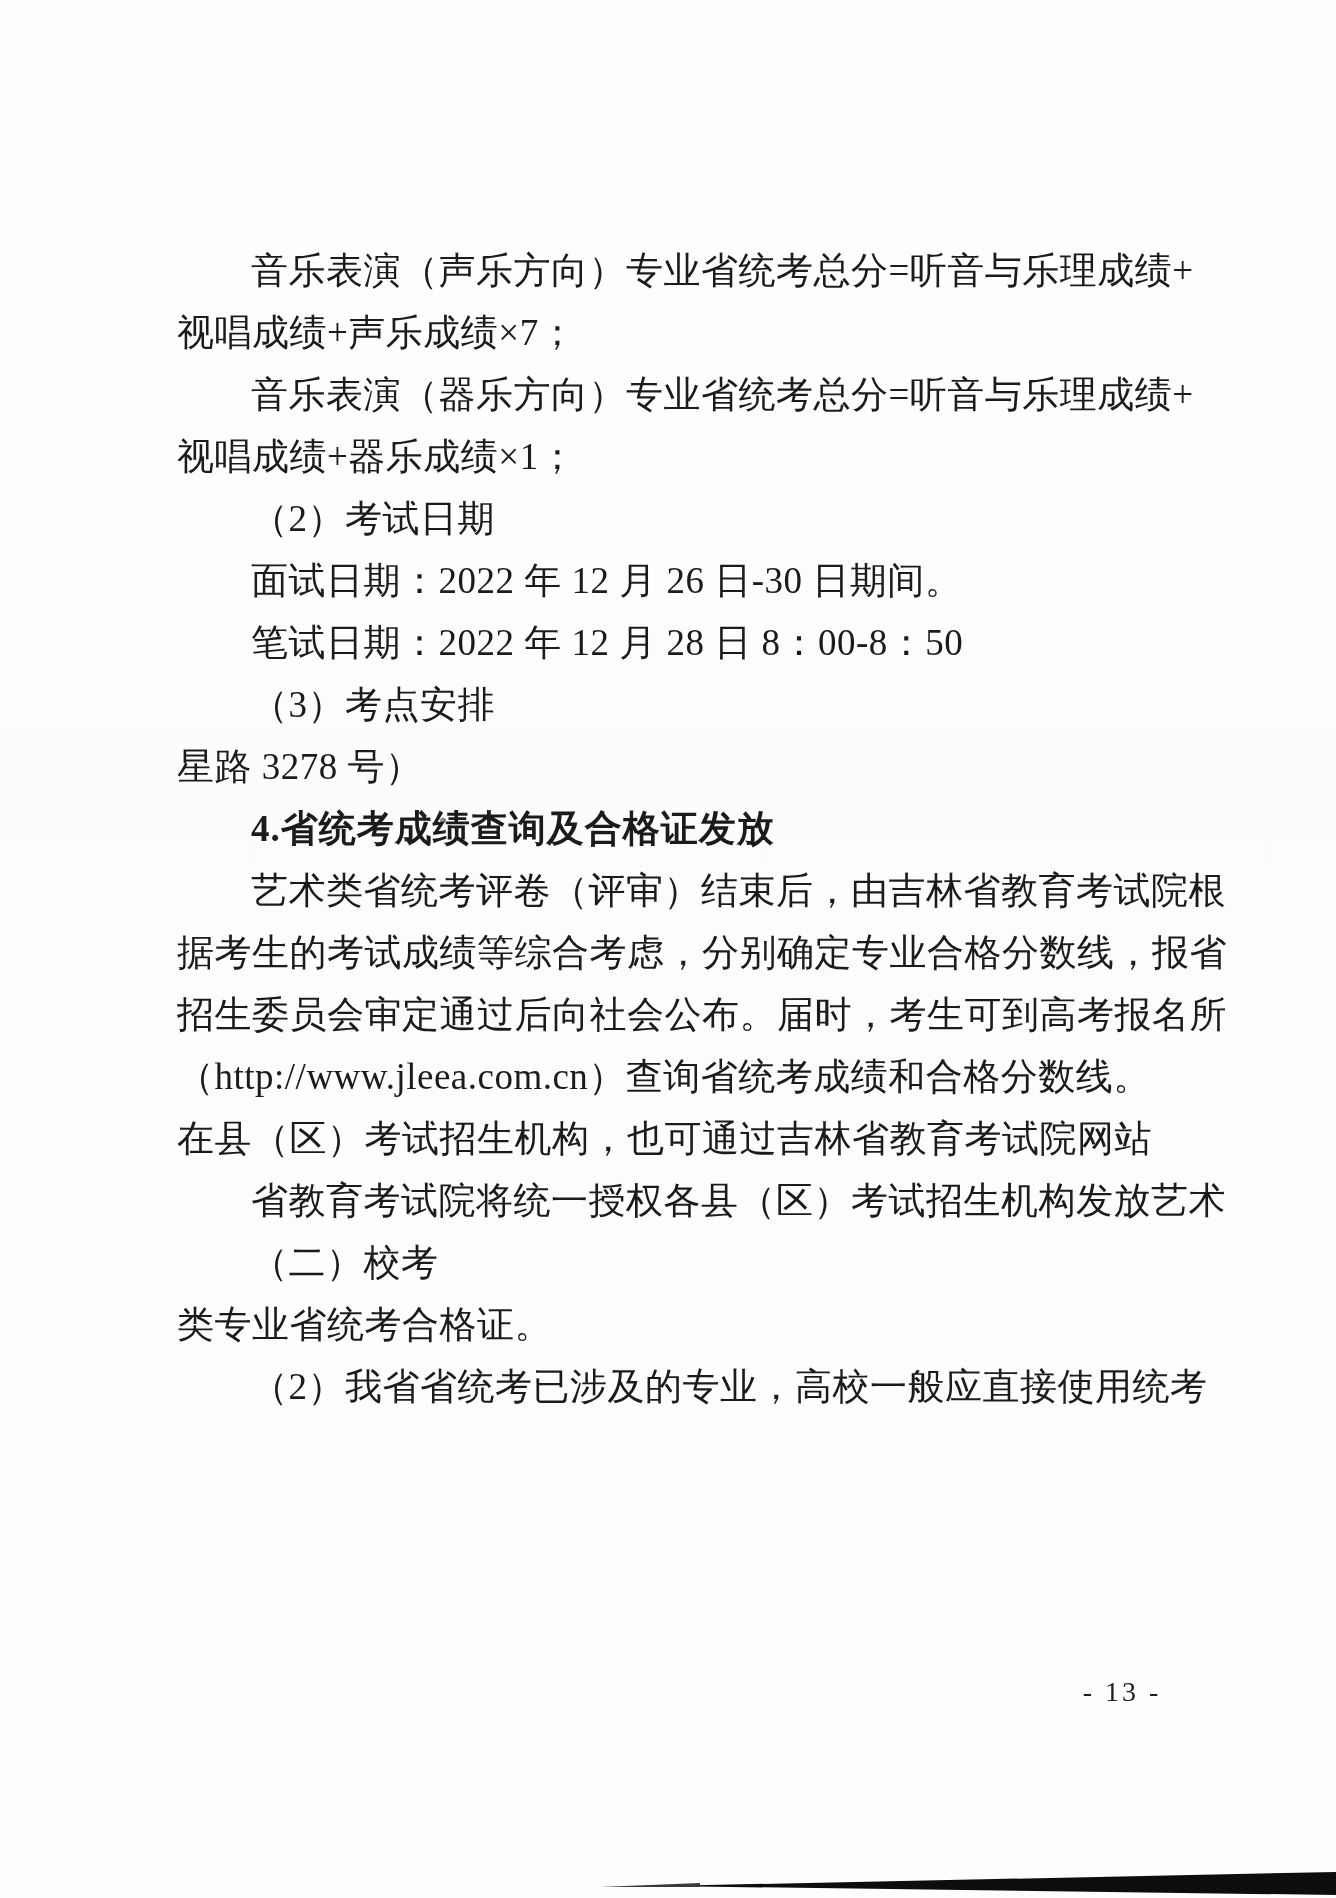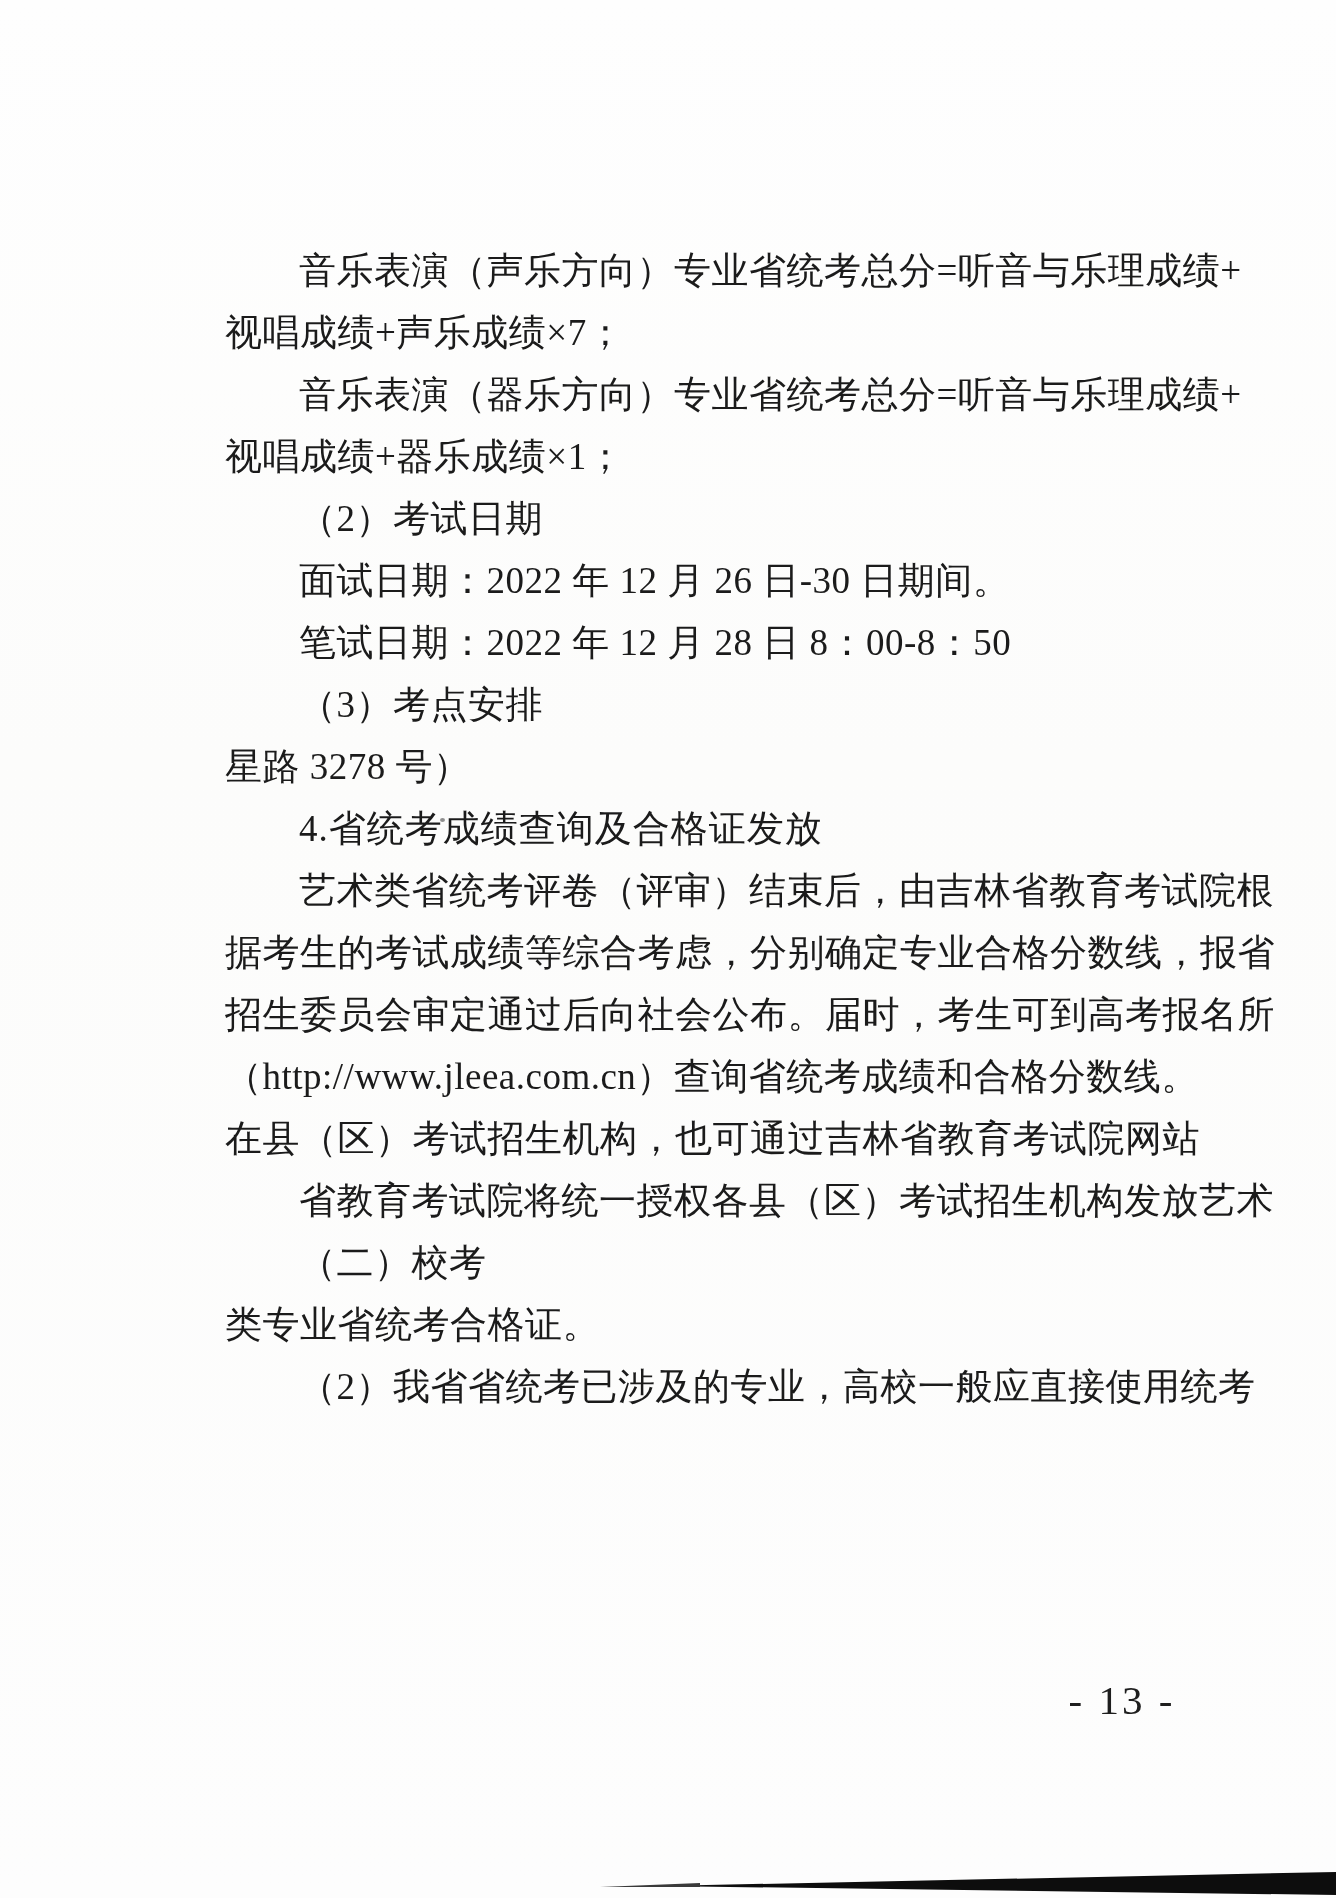--- a/index.html
+++ b/index.html
@@ -22,41 +22,40 @@
     background: linear-gradient(180deg, #fefefe 0%, #fcfcfb 40%, #fdfdfd 100%);
   }
   .doc-body {
     position: absolute;
     left: 177px;
     top: 240px;
     width: 1020px;
     color: #1b1b1b;
     font-size: 37px;
     line-height: 62px;
-    margin-left: 48px;
   }
   .line {
     height: 62px;
     white-space: nowrap;
     letter-spacing: 0.5px;
   }
   .line.indent {
     padding-left: 74px;
   }
   .line.bold {
-    font-weight: 400;
+    font-weight: 700;
     letter-spacing: 1px;
   }
   .pageno {
     position: absolute;
     top: 1676px;
     left: 1062px;
     width: 120px;
     color: #1e1e1e;
-    font-size: 41px;
+    font-size: 28px;
     letter-spacing: 3px;
     text-align: center;
     white-space: nowrap;
   }
   .speck {
     position: absolute;
     left: 440px;
     top: 818px;
     width: 5px;
     height: 4px;

